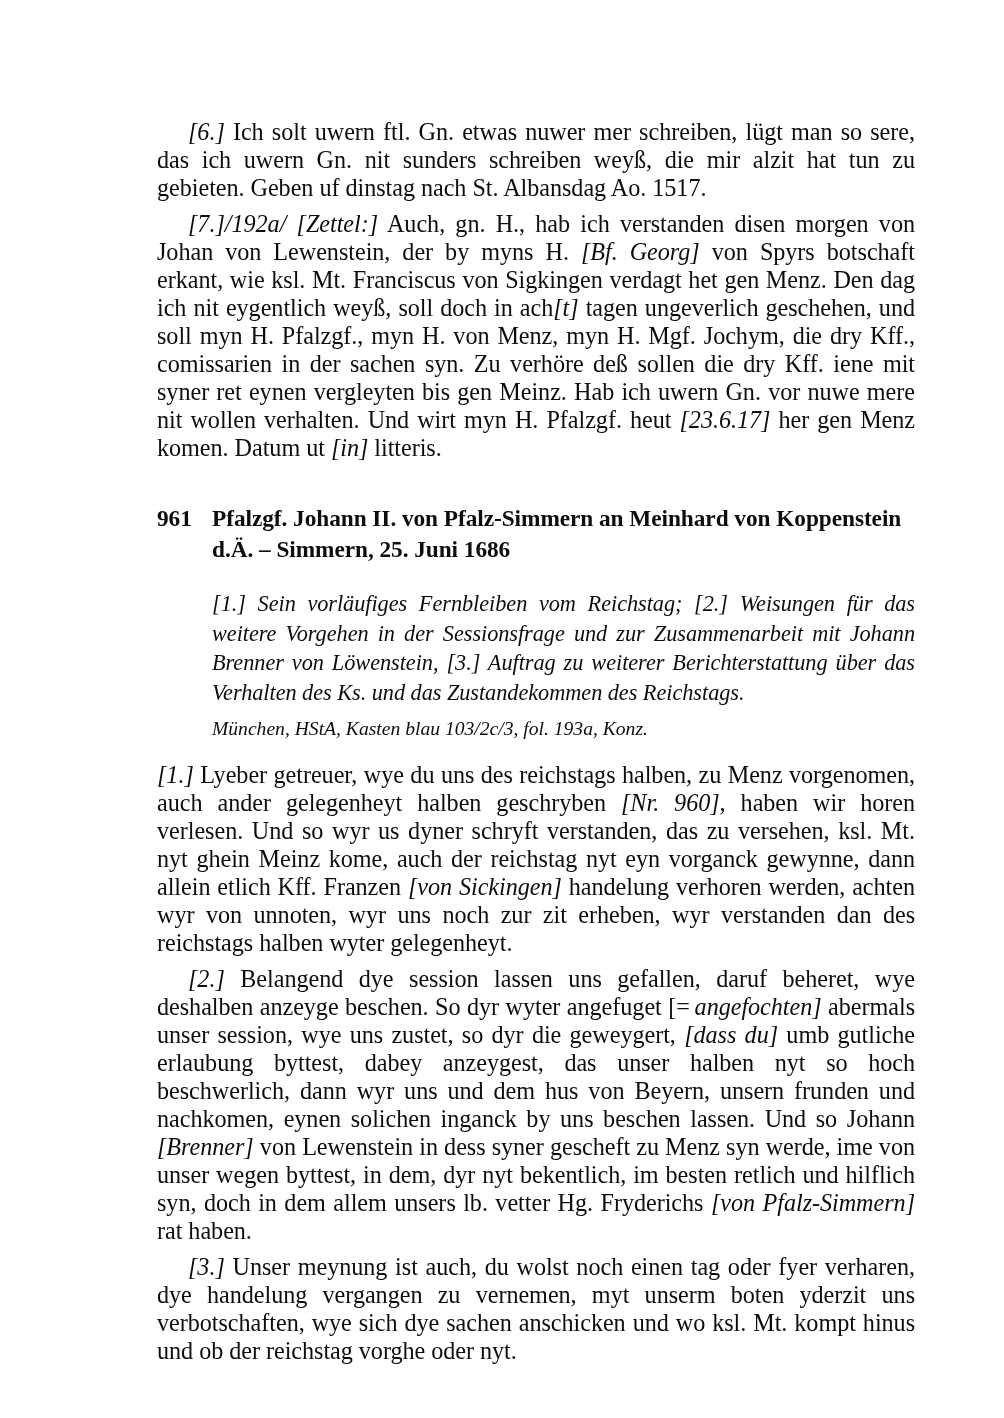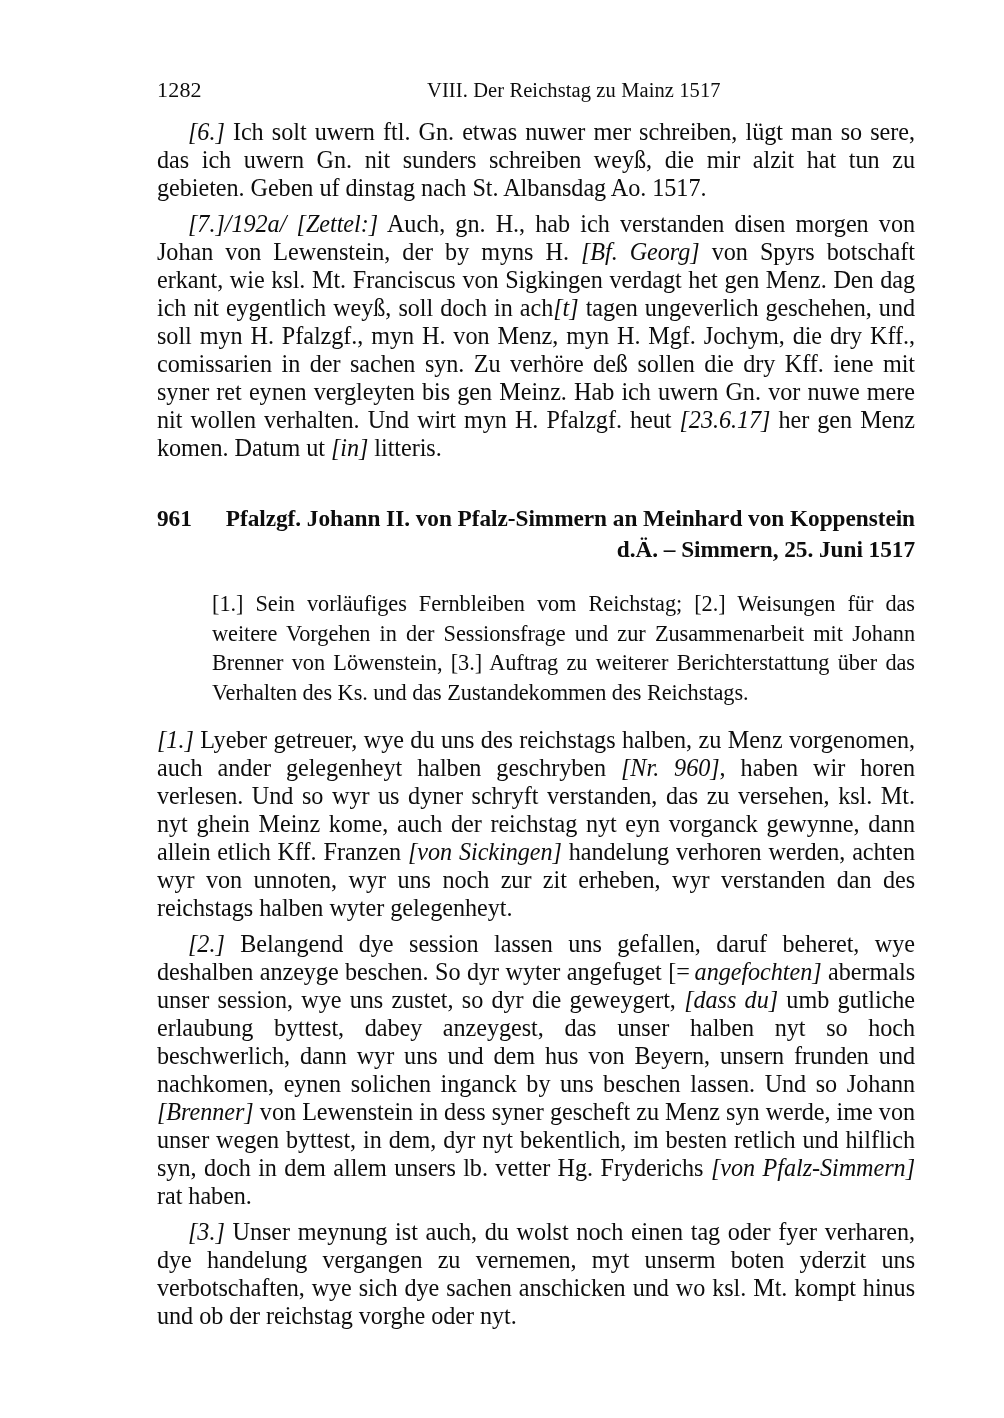--- a/index.html
+++ b/index.html
@@ -85,28 +85,28 @@
   .doc-head .num {
     position: absolute;
     left: 0;
     top: 0;
     font-weight: bold;
     font-size: 23.3px;
     text-align: right;
   }
   .doc-head .htext {
     display: block;
-    text-align: right;
   }
 
   
   .abstract {
     margin-top: 25px;
     margin-left: 55px;
     width: 703px;
+    font-style: italic;
     font-size: 22.3px;
     line-height: 29.6px;
     text-align: justify;
     letter-spacing: -0.05px;
   }
   .source {
     margin-top: 9px;
     margin-left: 55px;
     width: 703px;
     font-style: italic;
@@ -117,39 +117,36 @@
   }
 
   .body-start { margin-top: 19px; }
   .para-gap   { margin-top: 8px; }
 </style>
 </head>
 <body>
 
 <div class="page">
 
-  <div class="runhead">
-    <span class="folio">1282</span>
-    <span class="rh-title">VIII. Der Reichstag zu Mainz 1517</span>
-  </div>
 
   <div class="textblock">
 
     <p class="indent"><em class="it">[6.]</em><span> Ich solt uwern ftl. Gn. etwas nuwer mer schreiben, lügt man so sere, das ich uwern Gn. nit sunders schreiben weyß, die mir alzit hat tun zu gebieten. Geben uf dinstag nach St. Albansdag Ao. 1517.</span></p>
 
     <p class="indent para-gap"><em class="it">[7.]</em><em class="it">/192a/</em> <em class="it">[Zettel:]</em><span> Auch, gn. H., hab ich verstanden disen morgen von Johan von Lewenstein, der by myns H. </span><em class="it">[Bf. Georg]</em><span> von Spyrs botschaft erkant, wie ksl. Mt. Franciscus von Sigkingen verdagt het gen Menz. Den dag ich nit eygentlich weyß, soll doch in ach</span><em class="it">[t]</em><span> tagen ungeverlich geschehen, und soll myn H. Pfalzgf., myn H. von Menz, myn H. Mgf. Jochym, die dry Kff., comissarien in der sachen syn. Zu verhöre deß sollen die dry Kff. iene mit syner ret eynen vergleyten bis gen Meinz. Hab ich uwern Gn. vor nuwe mere nit wollen verhalten. Und wirt myn H. Pfalzgf. heut </span><em class="it">[23.6.17]</em><span> her gen Menz komen. Datum ut </span><em class="it">[in]</em><span> litteris.</span></p>
 
     <div class="doc-head">
       <span class="num">961</span>
       <span class="htext">Pfalzgf. Johann II. von Pfalz-Simmern an Meinhard von Koppenstein</span>
-      <span class="htext">d.Ä. – Simmern, 25. Juni 1517</span>
+      <span class="htext">d.Ä. – Simmern, 25. Juni 1686</span>
     </div>
 
     <div class="abstract">[1.] Sein vorläufiges Fernbleiben vom Reichstag; [2.] Weisungen für das weitere Vorgehen in der Sessionsfrage und zur Zusammenarbeit mit Johann Brenner von Löwenstein, [3.] Auftrag zu weiterer Berichterstattung über das Verhalten des Ks. und das Zustandekommen des Reichstags.</div>
 
+    <div class="source">München, HStA, Kasten blau 103/2c/3, fol. 193a, Konz.</div>
 
     <p class="noindent body-start"><em class="it">[1.]</em><span> Lyeber getreuer, wye du uns des reichstags halben, zu Menz vorgenomen, auch ander gelegenheyt halben geschryben </span><em class="it">[Nr. 960]</em><span>, haben wir horen verlesen. Und so wyr us dyner schryft verstanden, das zu versehen, ksl. Mt. nyt ghein Meinz kome, auch der reichstag nyt eyn vorganck gewynne, dann allein etlich Kff. Franzen </span><em class="it">[von Sickingen]</em><span> handelung verhoren werden, achten wyr von unnoten, wyr uns noch zur zit erheben, wyr verstanden dan des reichstags halben wyter gelegenheyt.</span></p>
 
     <p class="indent para-gap"><em class="it">[2.]</em><span> Belangend dye session lassen uns gefallen, daruf beheret, wye deshalben anzeyge beschen. So dyr wyter angefuget </span><span>[= </span><em class="it">angefochten]</em><span> abermals unser session, wye uns zustet, so dyr die geweygert, </span><em class="it">[dass du]</em><span> umb gutliche erlaubung byttest, dabey anzeygest, das unser halben nyt so hoch beschwerlich, dann wyr uns und dem hus von Beyern, unsern frunden und nachkomen, eynen solichen inganck by uns beschen lassen. Und so Johann </span><em class="it">[Brenner]</em><span> von Lewenstein in dess syner gescheft zu Menz syn werde, ime von unser wegen byttest, in dem, dyr nyt bekentlich, im besten retlich und hilflich syn, doch in dem allem unsers lb. vetter Hg. Fryderichs </span><em class="it">[von Pfalz-Simmern]</em><span> rat haben.</span></p>
 
     <p class="indent para-gap"><em class="it">[3.]</em><span> Unser meynung ist auch, du wolst noch einen tag oder fyer verharen, dye handelung vergangen zu vernemen, myt unserm boten yderzit uns verbotschaften, wye sich dye sachen anschicken und wo ksl. Mt. kompt hinus und ob der reichstag vorghe oder nyt. </span></p>
 
   </div>
 </div>
 

